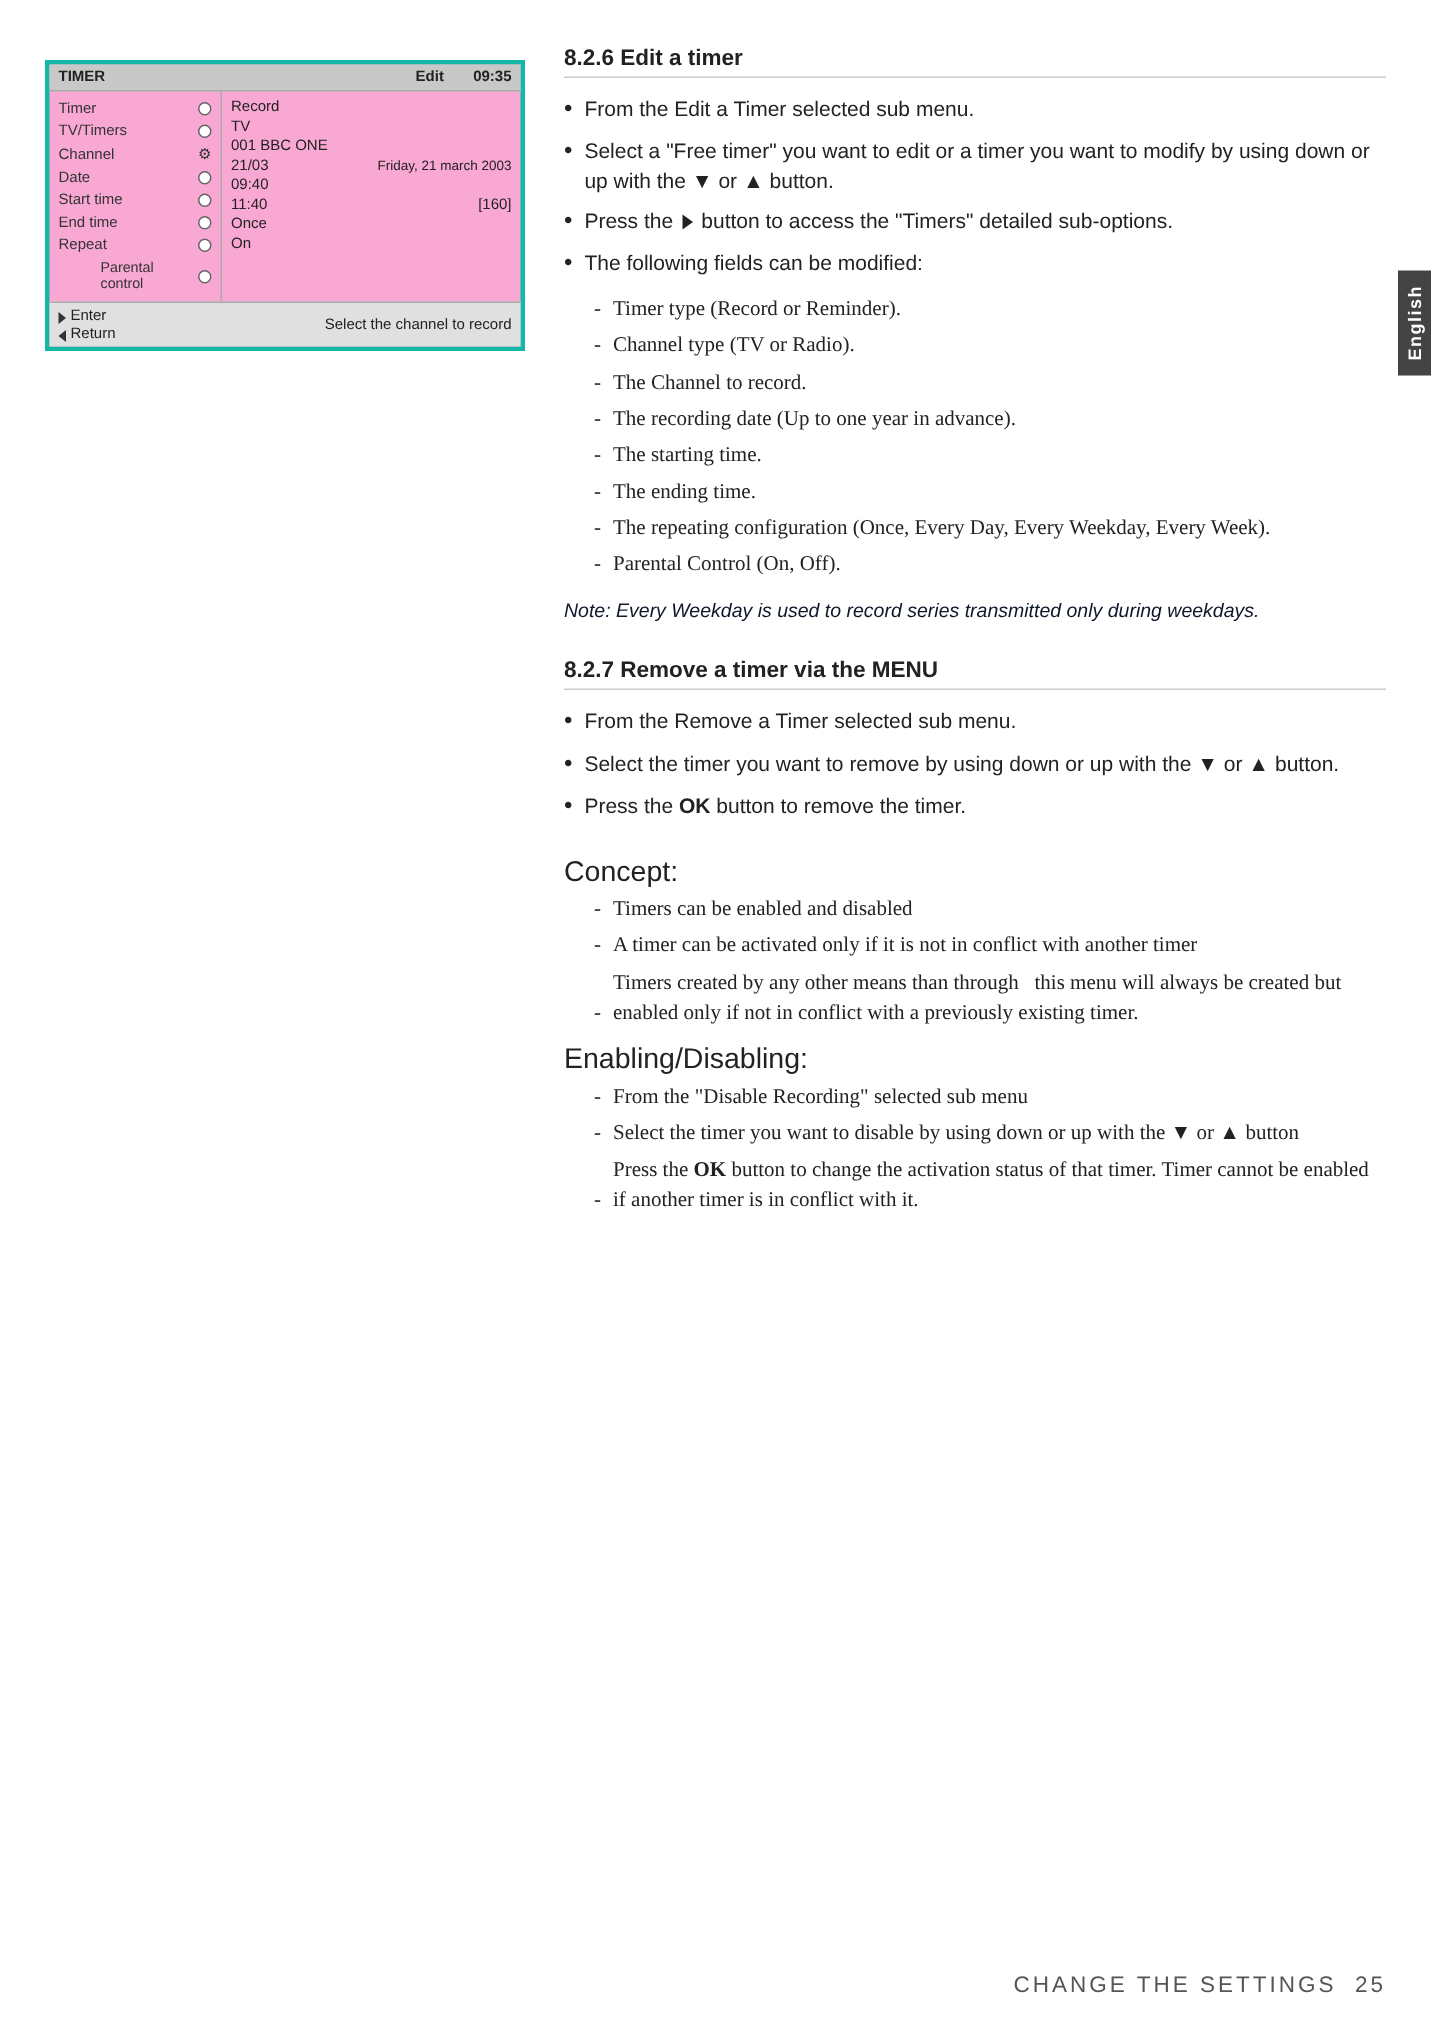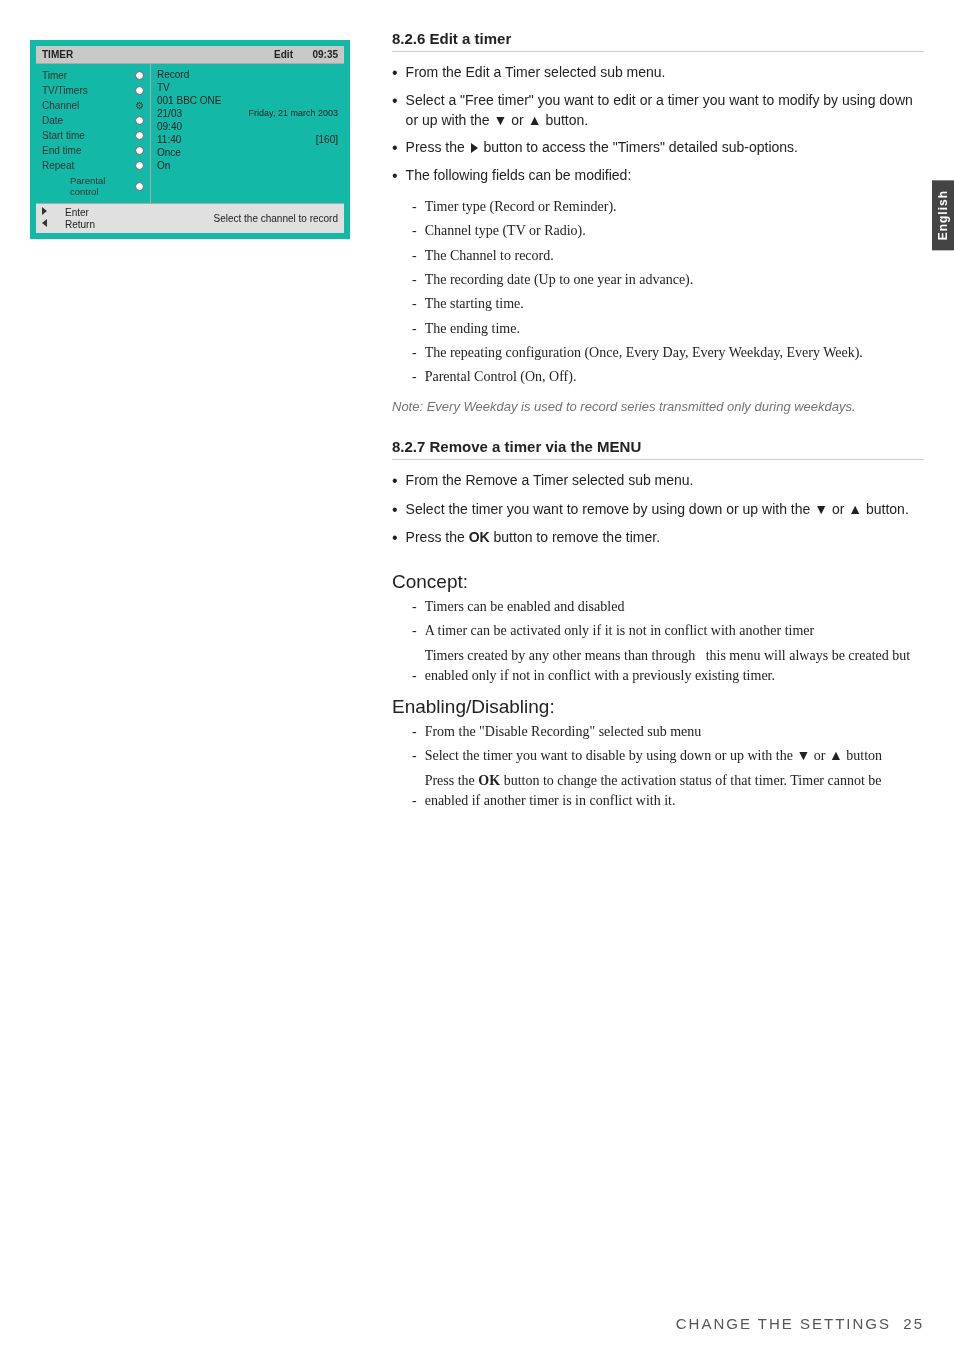--- a/index.html
+++ b/index.html
@@ -15,22 +15,22 @@
 
     
     .left-panel {
       position: absolute;
       top: 40px;
       left: 30px;
       width: 320px;
     }
 
     .tv-menu {
-      border: 6px solid #14b8a6;
-      background: #14b8a6;
+      border: 3px solid #14b8a6;
+      background: #f9a8d4;
       font-size: 11px;
     }
 
     .tv-menu-header {
       display: flex;
       justify-content: space-between;
       background: #c8c8c8;
       padding: 3px 6px;
       font-size: 10px;
       font-weight: bold;
@@ -99,43 +99,43 @@
     }
 
     .tv-menu-footer .nav-items {
       display: flex;
       flex-direction: column;
       gap: 1px;
     }
 
     .nav-item {
       display: flex;
-      align-items: flex-start;
-      gap: 18px;
+      align-items: flex-end;
+      gap: 3px;
     }
 
     .triangle-right {
       width: 0; height: 0;
       border-top: 4px solid transparent;
       border-bottom: 4px solid transparent;
       border-left: 5px solid #333;
     }
 
     .triangle-left {
       width: 0; height: 0;
       border-top: 4px solid transparent;
       border-bottom: 4px solid transparent;
       border-right: 5px solid #333;
     }
 
     
     .right-panel {
       position: absolute;
       top: 30px;
-      left: 392px;
+      left: 376px;
       right: 30px;
     }
 
     
     .english-tab {
       position: absolute;
       top: 180px;
       right: 0;
       background: #444;
       color: #fff;
@@ -203,21 +203,21 @@
     .dash-list li::before {
       content: "-";
       margin-right: 8px;
       flex-shrink: 0;
     }
 
     
     .note-text {
       font-style: italic;
       font-size: 13px;
-      color: #737373;
+      color: #0f172a;
       margin: 10px 0 20px 0;
       line-height: 1.45;
     }
 
     
     .tri-right {
       display: inline-block;
       width: 0; height: 0;
       border-top: 5px solid transparent;
       border-bottom: 5px solid transparent;

